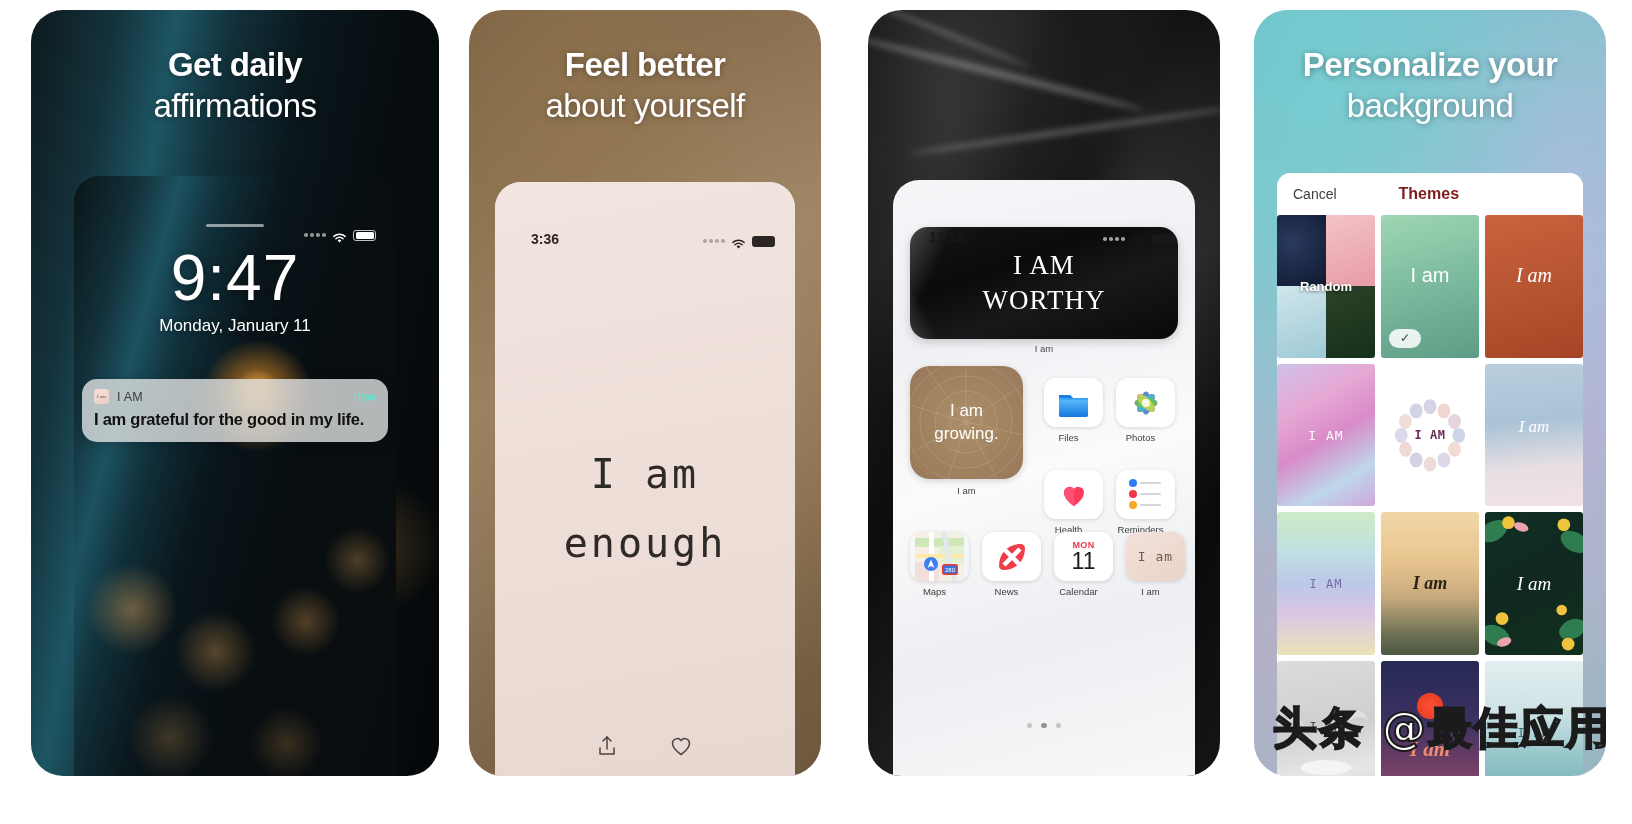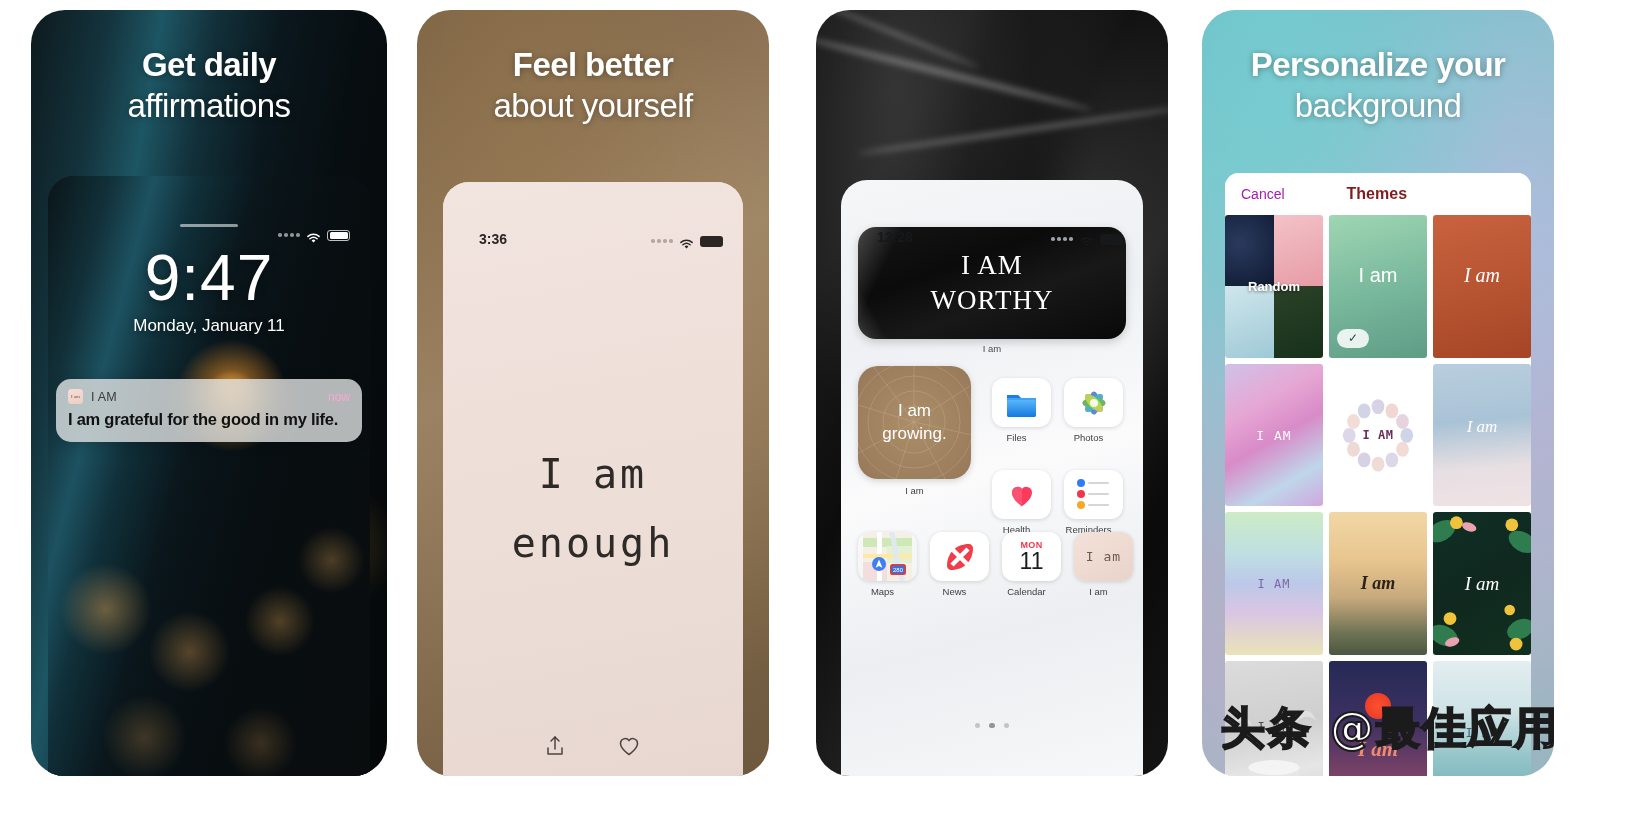--- a/index.html
+++ b/index.html
@@ -17,21 +17,21 @@
     background: #fff;
     padding: 10px 0 0 0;
   }
   .panel {
     position: relative;
     border-radius: 34px;
     overflow: hidden;
     flex: 0 0 auto;
   }
   
-  .p1 { width: 356px; height: 766px; margin-left: 31px; }
+  .p1 { width: 408px; height: 766px; margin-left: 31px; border-radius: 32px; }
   .p2 { width: 352px; height: 766px; margin-left: 30px; }
   .p3 { width: 352px; height: 766px; margin-left: 47px; }
   .p4 { width: 352px; height: 766px; margin-left: 34px; }
 
   
   .bg { position: absolute; inset: 0; }
   .bg1 {
     background:
       radial-gradient(circle at 62% 61%, rgba(255,150,40,.55) 0%, rgba(255,120,20,0) 17%),
       radial-gradient(circle at 30% 78%, rgba(240,160,60,.25) 0%, rgba(0,0,0,0) 13%),
@@ -124,21 +124,21 @@
     border-radius: 15px;
     padding: 10px 12px 13px;
     box-shadow: 0 2px 14px rgba(0,0,0,.18);
   }
   .notif-head { display:flex; align-items:center; gap:8px; }
   .notif-icon { width:15px; height:15px; border-radius:3.5px;
     background: linear-gradient(160deg,#f6ded7,#eccfc6);
     font-size:5px; color:#6d5347; display:flex; align-items:center; justify-content:center;
     font-family:"Liberation Serif", serif; }
   .notif-app { font-size:12.5px; color:#3b3b3b; letter-spacing:.2px; flex:1; }
-  .notif-time { font-size:12px; color:#f9a8d4; }
+  .notif-time { font-size:12px; color:#5eead4; }
   .notif-body { margin-top:6px; font-size:16.5px; font-weight:600; color:#111; letter-spacing:-.25px; }
 
   
   .phone2 { top:172px; width:300px; height:604px; background:#efe1dc; border-radius:26px 26px 0 0; }
   .p2inner { position:absolute; inset:0;
     background: linear-gradient(170deg,#f2e4df 0%, #eedfd9 40%, #ecdcd6 70%, #e8d7d1 100%); }
   .affirm-text { position:absolute; top:258px; left:0; right:0; text-align:center;
     font-family:"DejaVu Sans Mono", monospace; color:#2e2a28; font-size:40px; letter-spacing:3px; line-height:1.72; }
   .p2-actions { position:absolute; bottom:26px; left:0; right:0; display:flex; justify-content:center; gap:48px; }
   .ico-btn { width:26px; height:26px; color:#4b4441; }
@@ -169,21 +169,21 @@
     align-items:center; justify-content:center; color:#fff; font-size:17px; line-height:1.35; }
   .web { position:absolute; inset:0; opacity:.30; }
   .pagedots { position:absolute; bottom:58px; left:0; right:0; display:flex; justify-content:center; gap:9px; }
   .pagedots i { width:5.5px; height:5.5px; border-radius:50%; background:rgba(90,90,90,.30); display:block; }
   .pagedots i.on { background:rgba(70,70,70,.55); }
 
   
   .phone4 { top:163px; width:306px; height:613px; border-radius:14px 14px 0 0; background:#fff; overflow:hidden; }
   .sheet-head { height:42px; display:flex; align-items:center; justify-content:space-between;
     padding:0 16px; background:#fff; }
-  .sheet-head .cancel { font-size:14px; color:#a21caf; }
+  .sheet-head .cancel { font-size:14px; color:#404040; }
   .sheet-head .title { font-size:16px; font-weight:700; color:#7f1d1d; }
   .sheet-head .spacer { width:46px; }
   .themegrid { display:grid; grid-template-columns:repeat(3,1fr); gap:6px; padding:0 0; }
   .tile { position:relative; width:100%; aspect-ratio: 92/134; border-radius:3px; overflow:hidden;
     display:flex; align-items:center; justify-content:center; }
   .tile .lbl { position:relative; z-index:3; }
   .check { position:absolute; left:8px; bottom:10px; width:32px; height:19px; border-radius:10px;
     background:rgba(255,255,255,.85); display:flex; align-items:center; justify-content:center;
     color:#2f4f47; font-size:12px; z-index:4; }
   .quad { position:absolute; inset:0; display:grid; grid-template-columns:1fr 1fr; grid-template-rows:1fr 1fr; }

